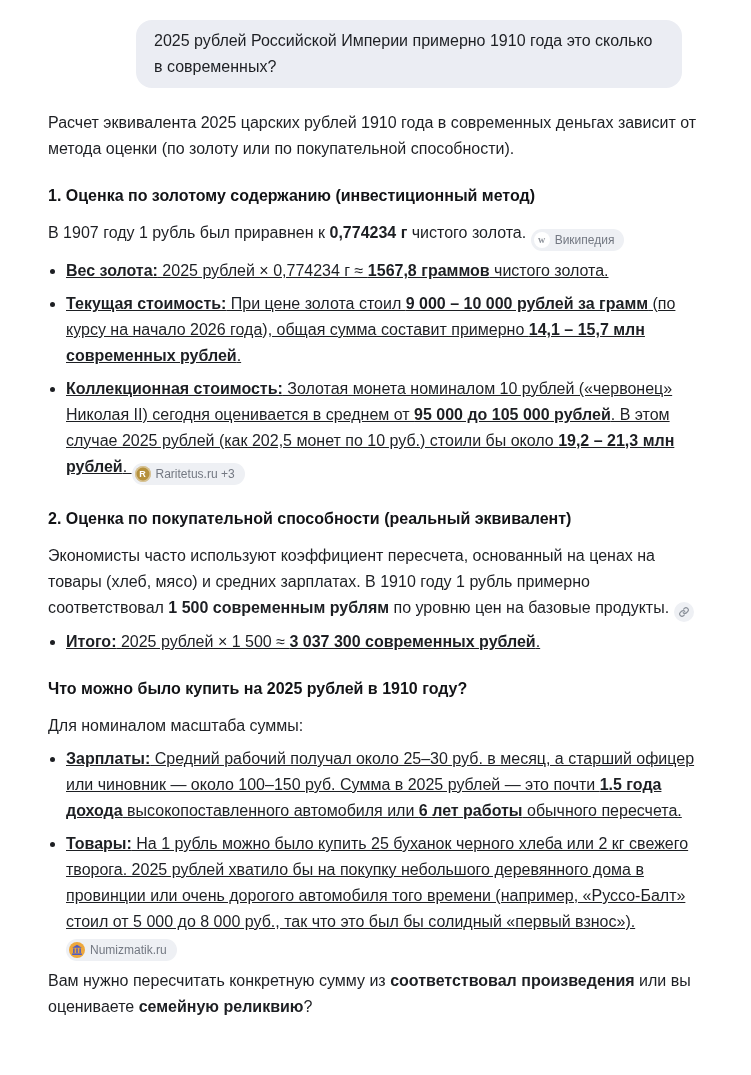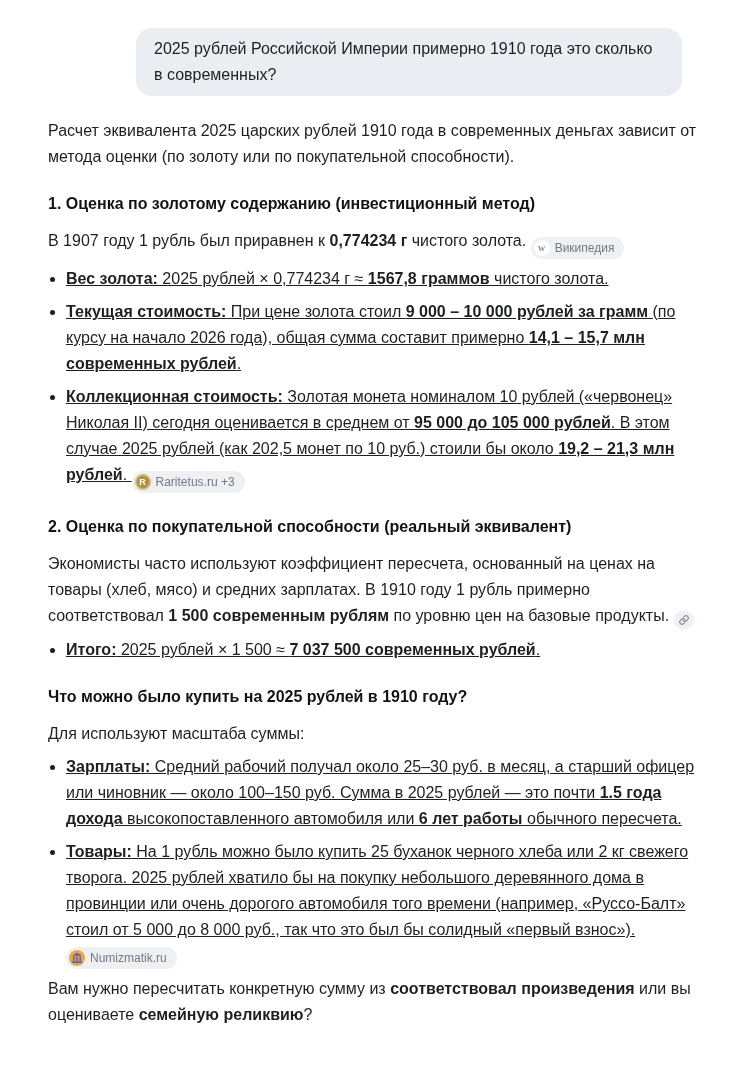--- a/index.html
+++ b/index.html
@@ -3,21 +3,21 @@
 <meta charset="utf-8">
 <style>
   html, body { margin: 0; padding: 0; }
   body {
     width: 751px; height: 1075px;
     background: #ffffff;
     overflow: hidden;
     font-family: "Liberation Sans", sans-serif;
     color: var(--text, #1d1f23);
   }
-  .page { padding: 28px 45px 0 48px; box-sizing: border-box; }
+  .page { padding: 20px 45px 0 48px; box-sizing: border-box; }
 
   
   .bubble-row { display: flex; justify-content: flex-end; margin-bottom: 22px; }
   .bubble {
     background: var(--bubble-bg, #ebedf3);
     border-radius: 16px;
     padding: 8px 18px;
     max-width: 510px;
     margin-right: 24px;
     font-size: 16px; line-height: 26px;
@@ -99,23 +99,23 @@
           <span class="bicon coin">R</span>
           <span>Raritetus.ru +3</span>
         </span></div>
       <div class="h">2. Оценка по покупательной способности (реальный эквивалент)</div>
       <div class="para"><span>Экономисты часто используют коэффициент пересчета, основанный на ценах на товары (хлеб, мясо) и средних зарплатах. В 1910 году 1 рубль примерно соответствовал </span><b>1 500 современным рублям</b><span> по уровню цен на базовые продукты. </span><span class="linkdot">
           <svg viewBox="0 0 24 24" fill="none" stroke="#8a9099" stroke-width="2.4" stroke-linecap="round">
             <path d="M10.5 13.5a4.5 4.5 0 0 0 6.4 0l2.3-2.3a4.5 4.5 0 0 0-6.4-6.4L11.3 6.3"></path>
             <path d="M13.5 10.5a4.5 4.5 0 0 0-6.4 0l-2.3 2.3a4.5 4.5 0 0 0 6.4 6.4l1.5-1.5"></path>
           </svg>
         </span></div>
-      <div class="bullet"><b>Итого:</b><span> 2025 рублей × 1 500 ≈ </span><b>7 037 500 современных рублей</b><span>.</span></div>
+      <div class="bullet"><b>Итого:</b><span> 2025 рублей × 1 500 ≈ </span><b>3 037 300 современных рублей</b><span>.</span></div>
       <div class="h">Что можно было купить на 2025 рублей в 1910 году?</div>
-      <div class="para"><span>Для используют масштаба суммы:</span></div>
+      <div class="para"><span>Для номиналом масштаба суммы:</span></div>
       <div class="bullet"><b>Зарплаты:</b><span> Средний рабочий получал около 25–30 руб. в месяц, а старший офицер или чиновник — около 100–150 руб. Сумма в 2025 рублей — это почти </span><b>1.5 года дохода</b><span> высокопоставленного автомобиля или </span><b>6 лет работы</b><span> обычного пересчета.</span></div>
       <div class="bullet"><b>Товары:</b><span> На 1 рубль можно было купить 25 буханок черного хлеба или 2 кг свежего творога. 2025 рублей хватило бы на покупку небольшого деревянного дома в провинции или очень дорогого автомобиля того времени (например, «Руссо-Балт» стоил от 5 000 до 8 000 руб., так что это был бы солидный «первый взнос»). </span><span class="badge">
           <span class="bicon bank">
             <svg viewBox="0 0 16 16">
               <circle cx="8" cy="8" r="8" fill="#eda73c"></circle>
               <path d="M3.2 5.8L8 2.8l4.8 3z" fill="#4f5bc4"></path>
               <rect x="4.1" y="6.4" width="1.5" height="4.6" fill="#4f5bc4"></rect>
               <rect x="7.25" y="6.4" width="1.5" height="4.6" fill="#4f5bc4"></rect>
               <rect x="10.4" y="6.4" width="1.5" height="4.6" fill="#4f5bc4"></rect>
               <rect x="3.2" y="11.4" width="9.6" height="1.6" fill="#4f5bc4"></rect>

